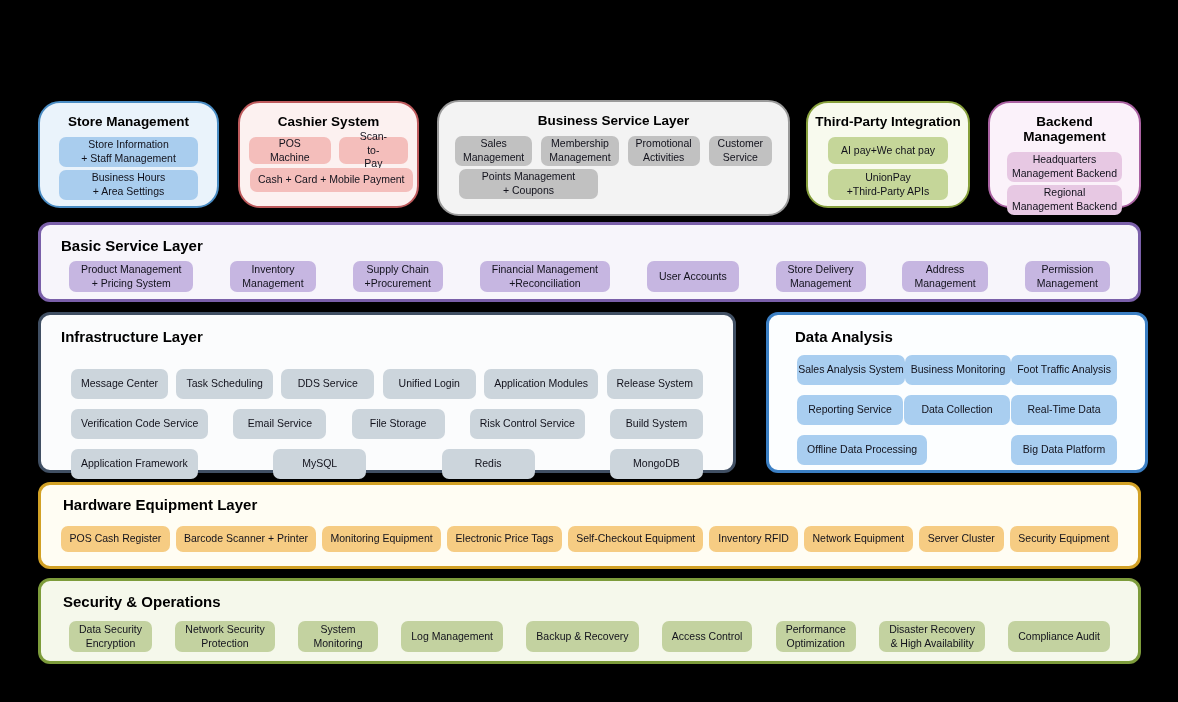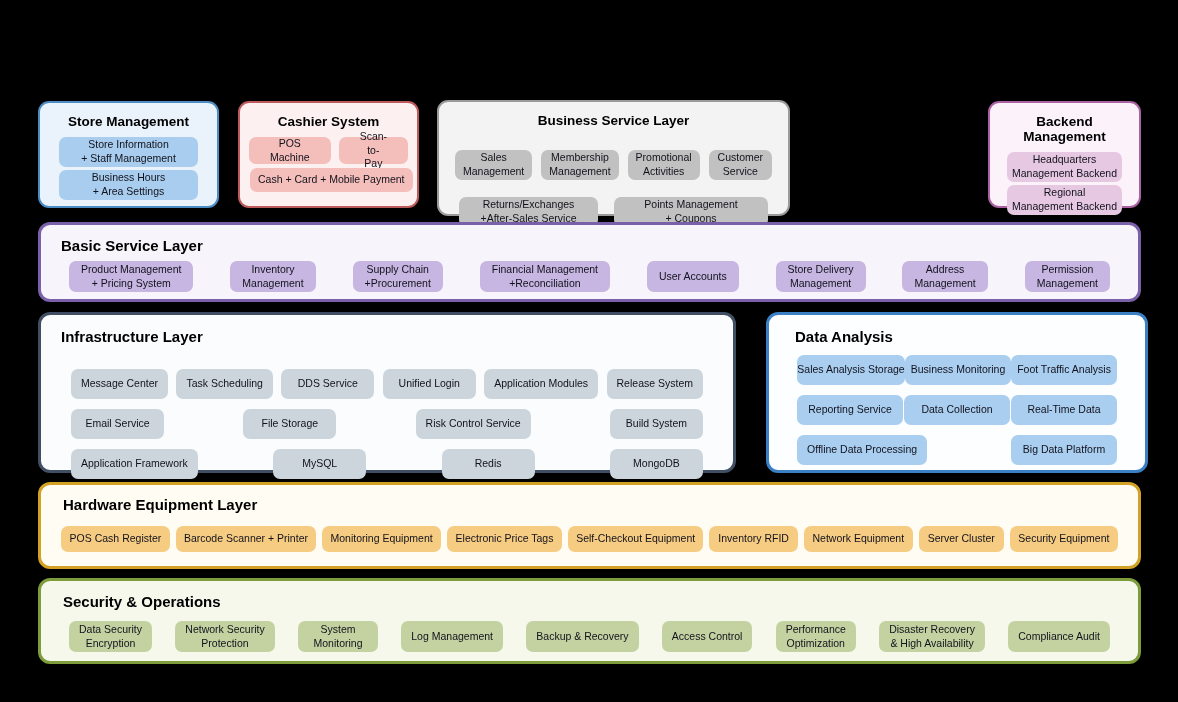--- a/index.html
+++ b/index.html
@@ -1,42 +1,42 @@
 <!DOCTYPE html>
 <html><head>
 <meta charset="utf-8">
 <style>
   * { margin:0; padding:0; box-sizing:border-box; }
   html,body { width:1178px; height:702px; background:#000; overflow:hidden;
               font-family:"Liberation Sans", sans-serif; }
   .canvas { position:relative; width:1178px; height:702px; background:#000; }
 
   .panel { position:absolute; background:var(--bg,#fff); border:2.5px solid var(--border,#888);
-           border-radius:11px; display:flex; flex-direction:column; }
+           border-radius:22px; display:flex; flex-direction:column; }
   .panel.wide { border-width:3px; border-radius:12px; }
 
   .t-center { text-align:center; font-size:13.5px; font-weight:bold; color:#000; margin:11px 4px 8px; }
   .t-left   { font-size:15px;   font-weight:bold; color:#000; }
 
   .item { background:var(--item,#ddd); border-radius:7px; color:#12121c; font-size:10.5px;
           line-height:1.32; text-align:center; white-space:pre-line;
           display:flex; align-items:center; justify-content:center; padding:1px 8px; }
 
   
   #p-store   { left:38px;  top:101px; width:181px; height:107px; }
   #p-store .vlist { display:flex; flex-direction:column; gap:3px; padding:0 19px; }
   #p-store .item { height:30px; }
 
   #p-cashier { left:238px; top:101px; width:181px; height:107px; }
   #p-cashier .row1 { display:flex; justify-content:center; gap:8px; padding:0 10px; }
   #p-cashier .row1 .item { height:27px; padding:1px 21px; }
   #p-cashier .row2 { display:flex; padding:4px 10px 0; }
   #p-cashier .row2 .item { height:24px; flex:1; white-space:nowrap; }
 
-  #p-business { left:437px; top:100px; width:353px; height:116px;gap:14px; }
+  #p-business { left:437px; top:100px; width:353px; height:116px; }
   #p-business .row1 { display:flex; gap:9px; padding:0 16px;justify-content:space-between; }
   #p-business .row1 .item { flex:1; height:30px; }
   #p-business .row2 { display:flex; gap:16px; padding:3px 20px 0; }
   #p-business .row2 .item { height:30px; }
   #p-business .row2 div.item:nth-of-type(1) { flex:0 0 45%; }
   #p-business .row2 div.item:nth-of-type(2) { flex:1; }
 
   #p-third   { left:806px; top:101px; width:164px; height:107px; }
   #p-third .vlist { display:flex; flex-direction:column; gap:5px; padding:0 20px; }
   #p-third div.item:nth-of-type(1) { height:27px; }
@@ -114,27 +114,34 @@
 Management</div>
         <div class="item">Membership
 Management</div>
         <div class="item">Promotional
 Activities</div>
         <div class="item">Customer
 Service</div>
       </div>
     <div class="row2">
 
-    <div class="item">Returns/Exchanges
-+After-Sales Service</div>
         <div class="item">Points Management
 + Coupons</div>
       </div>
   </section>
 
+  <section class="panel top" id="p-third" style="--border: #87a03c; --bg: #f8faee; --item: #c5d699;">
+    <h3 class="t-center">Third-Party Integration</h3>
+    <div class="vlist">
+
+    <div class="item">AI pay+We chat pay</div>
+        <div class="item">UnionPay
++Third-Party APIs</div>
+      </div>
+  </section>
 
   <section class="panel top" id="p-backend" style="--border: #aa62a2; --bg: #fbf2fa; --item: #e7c8e3;">
     <h3 class="t-center">Backend Management</h3>
     <div class="vlist">
 
     <div class="item">Headquarters
 Management Backend</div>
         <div class="item">Regional
 Management Backend</div>
       </div>
@@ -169,41 +176,42 @@
 
       <div class="item">Message Center</div>
           <div class="item">Task Scheduling</div>
           <div class="item">DDS Service</div>
           <div class="item">Unified Login</div>
           <div class="item">Application Modules</div>
           <div class="item">Release System</div>
         </div>
       <div class="row">
 
+      <div class="item">Verification Code Service</div>
           <div class="item">Email Service</div>
           <div class="item">File Storage</div>
           <div class="item">Risk Control Service</div>
           <div class="item">Build System</div>
         </div>
       <div class="row">
 
       <div class="item">Application Framework</div>
           <div class="item">MySQL</div>
           <div class="item">Redis</div>
           <div class="item">MongoDB</div>
         </div>
     </div>
   </section>
 
   <section class="panel wide" id="p-data" style="--border: #3b7fc4; --bg: #fcfeff; --item: #a9cef0;">
     <h3 class="t-left">Data Analysis</h3>
     <div class="rows">
       <div class="row">
 
-      <div class="item">Sales Analysis Storage</div>
+      <div class="item">Sales Analysis System</div>
           <div class="item">Business Monitoring</div>
           <div class="item">Foot Traffic Analysis</div>
         </div>
       <div class="row">
 
       <div class="item">Reporting Service</div>
           <div class="item">Data Collection</div>
           <div class="item">Real-Time Data</div>
         </div>
       <div class="row">

